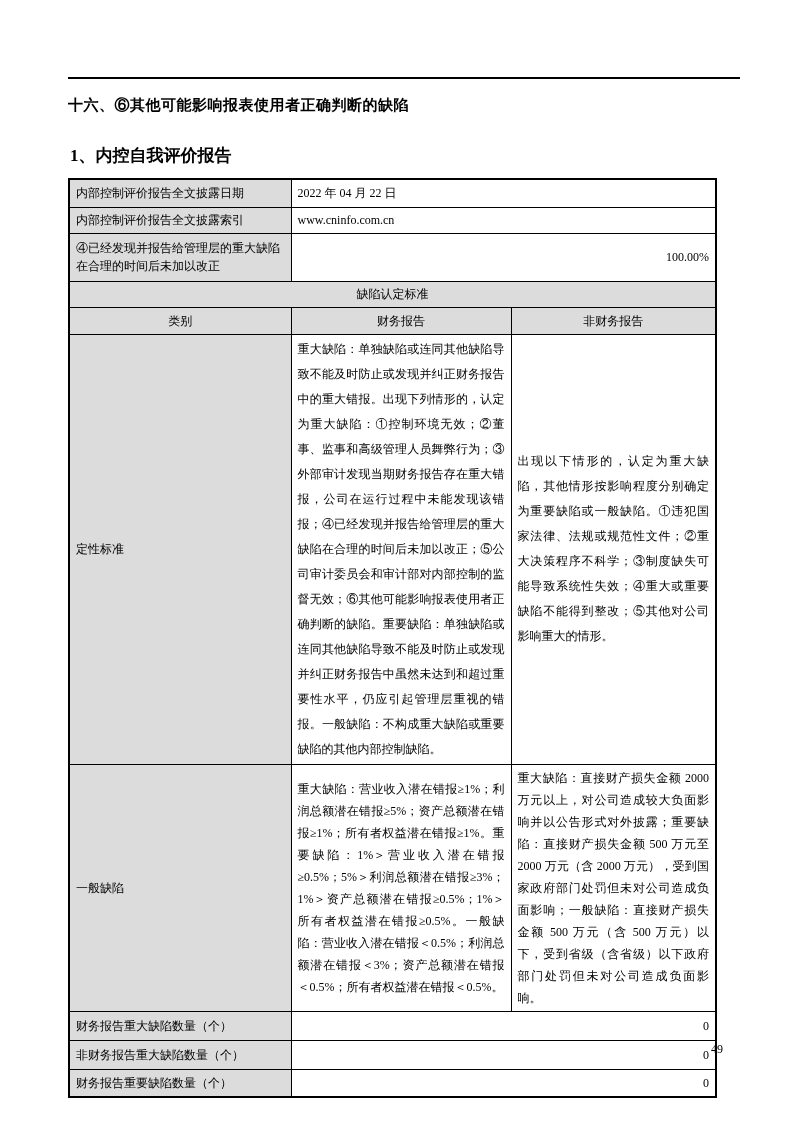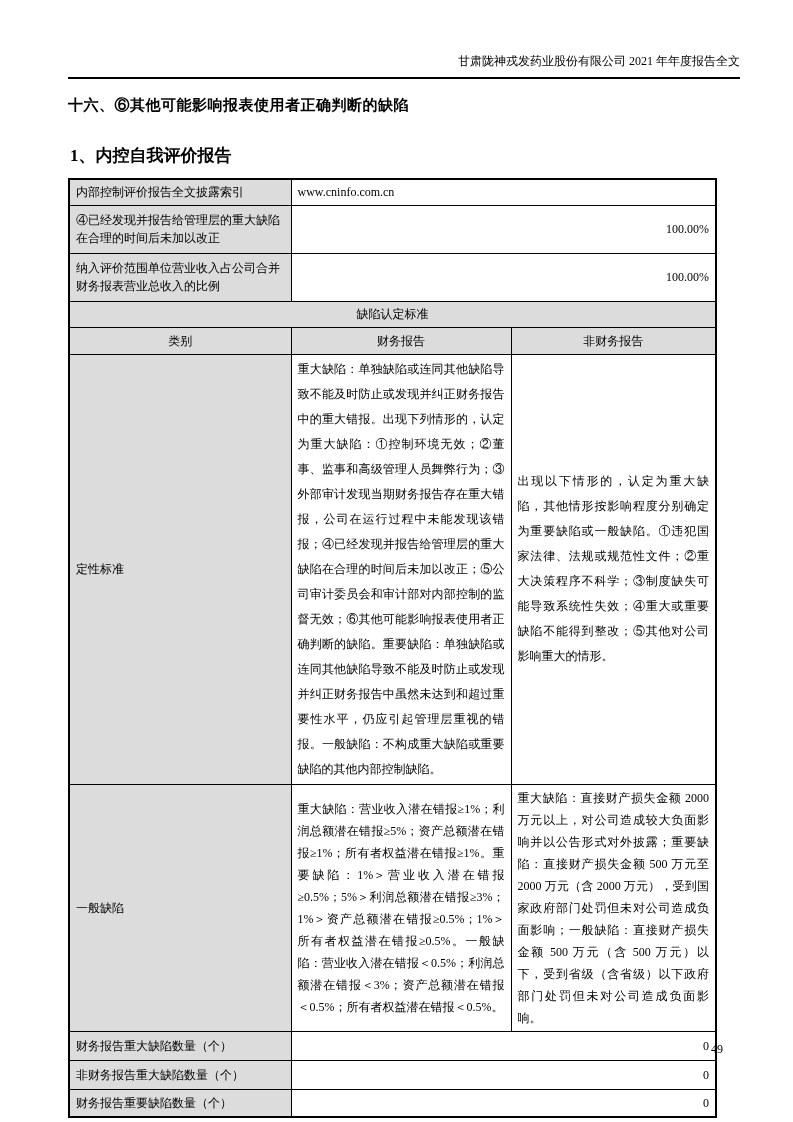--- a/index.html
+++ b/index.html
@@ -84,43 +84,42 @@
     position: absolute;
     right: 70px; top: 1042px;
     font-size: 12px;
   }
 </style>
 </head>
 <body>
 
 <div class="page">
 
-  <div class="page-header">甘肃陇神戎发药业股份有限公司 2021 年年度报告全文</div>
   <div class="header-rule"></div>
 
   <h1 class="section-title">十六、⑥其他可能影响报表使用者正确判断的缺陷</h1>
   <h2 class="subsection-title">1、内控自我评价报告</h2>
 
   <table class="ic-table">
     <colgroup>
         <col class="c1">
         <col class="c2">
         <col class="c3">
       </colgroup>
     <tbody>
+      <tr class="r1">
+        <td class="gray label">内部控制评价报告全文披露日期</td>
+        <td class="val-left" colspan="2">2022 年 04 月 22 日</td>
+      </tr>
       <tr class="r2">
         <td class="gray label">内部控制评价报告全文披露索引</td>
         <td class="val-left" colspan="2">www.cninfo.com.cn</td>
       </tr>
       <tr class="r3">
         <td class="gray label">④已经发现并报告给管理层的重大缺陷在合理的时间后未加以改正</td>
-        <td class="val-right" colspan="2">100.00%</td>
-      </tr>
-      <tr class="r4">
-        <td class="gray label">纳入评价范围单位营业收入占公司合并财务报表营业总收入的比例</td>
         <td class="val-right" colspan="2">100.00%</td>
       </tr>
       <tr class="r5">
         <td class="gray center" colspan="3">缺陷认定标准</td>
       </tr>
       <tr class="r6">
         <td class="gray center">类别</td>
         <td class="gray center">财务报告</td>
         <td class="gray center">非财务报告</td>
       </tr>

